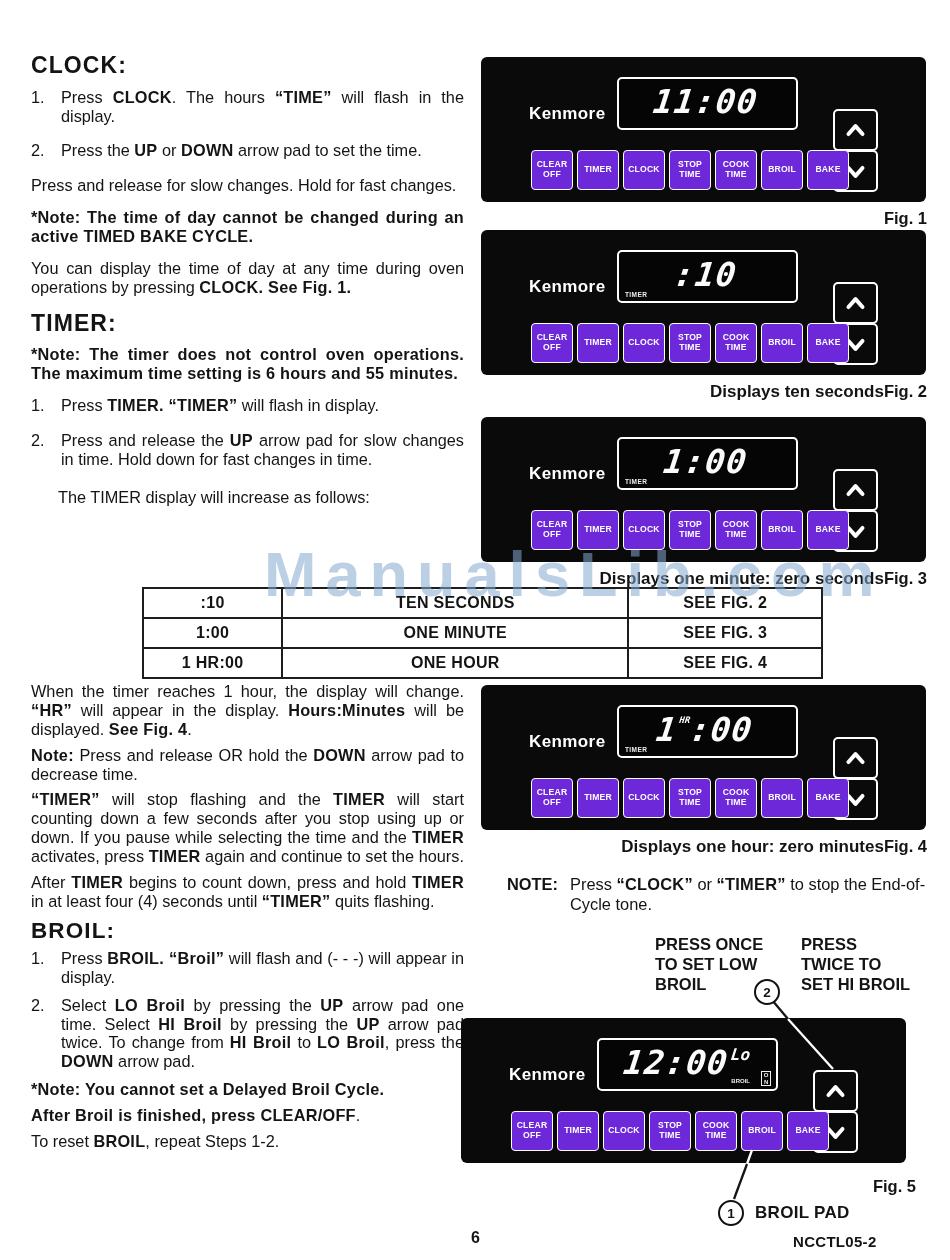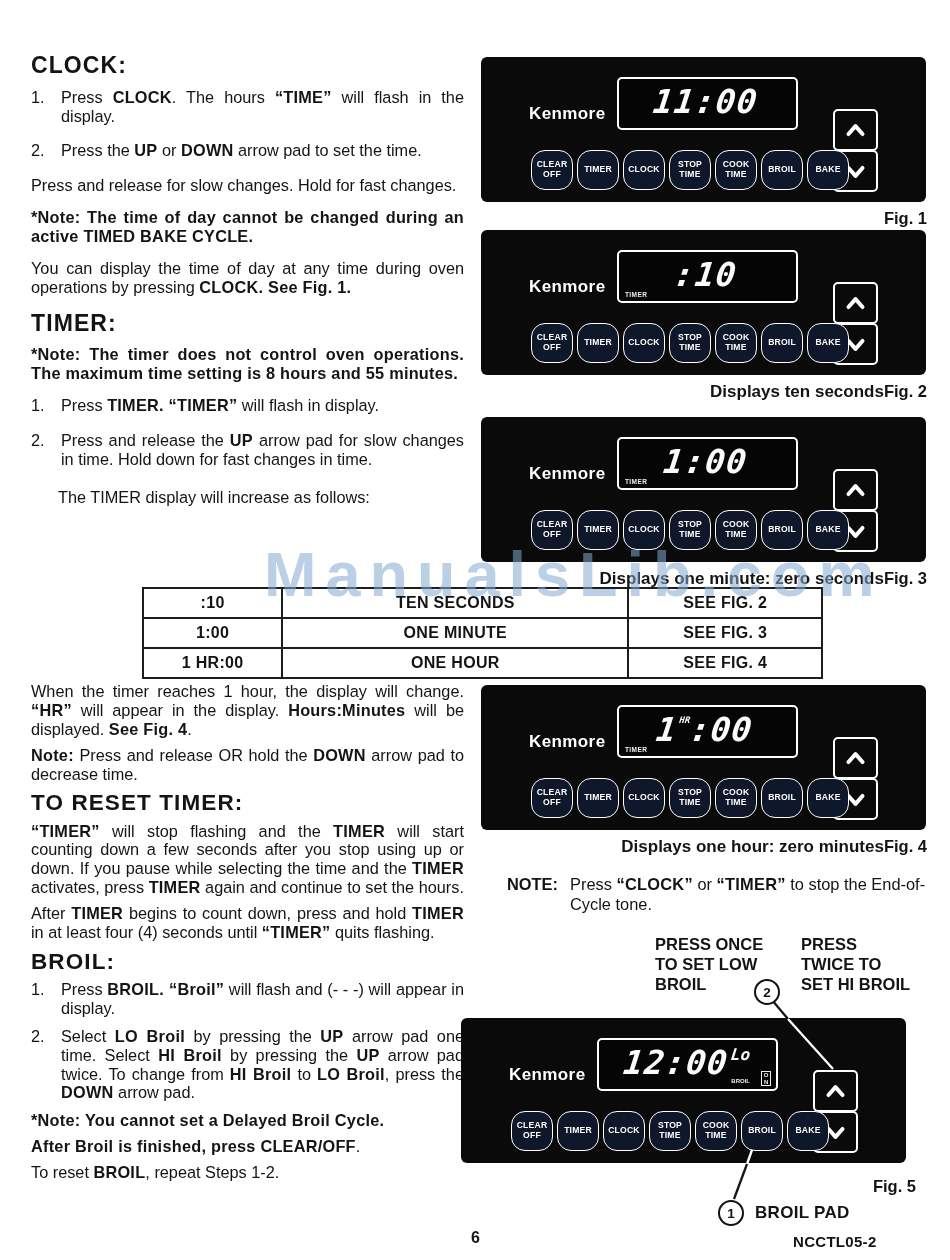--- a/index.html
+++ b/index.html
@@ -47,21 +47,21 @@
   .d-hr{font-size:9px;vertical-align:18px;letter-spacing:0;margin:0 1px;}
   .d-suffix{font-size:16px;vertical-align:14px;margin-left:2px;letter-spacing:0;}
   .ind{position:absolute;left:6px;bottom:3px;font-size:6.5px;color:#eee;letter-spacing:.4px;font-weight:bold;}
   .d-broil{position:absolute;right:26px;bottom:5px;font-size:6px;color:#eee;font-weight:bold;}
   .d-on{position:absolute;right:5px;bottom:3px;font-size:6px;line-height:1.05;color:#eee;border:1px solid #eee;padding:0 1.5px;text-align:center;white-space:pre-line;font-weight:bold;}
   .pad{position:absolute;width:41px;height:38px;border:2.5px solid #fff;border-radius:5px;display:flex;align-items:center;justify-content:center;background:#0a0a0a;}
   .pad.up{right:48px;top:52px;}
   .pad.down{right:48px;top:93px;}
   .chev{width:27px;height:21px;fill:none;stroke:#fff;stroke-width:4.6;stroke-linecap:round;stroke-linejoin:round;}
   .btn-row{position:absolute;left:50px;top:93px;display:flex;gap:4px;}
-  .pbtn{width:40px;height:38px;border:1.6px solid #fff;border-radius:14px;color:#fff;font-size:8.6px;font-weight:bold;display:flex;align-items:center;justify-content:center;text-align:center;white-space:pre-line;line-height:1.12;letter-spacing:.2px;background:#0f172a;}
+  .pbtn{width:40px;height:38px;border:1.6px solid #fff;border-radius:4px;color:#fff;font-size:8.6px;font-weight:bold;display:flex;align-items:center;justify-content:center;text-align:center;white-space:pre-line;line-height:1.12;letter-spacing:.2px;background:#6d28d9;}
 
   
   .note-right{position:absolute;left:507px;top:874px;width:438px;display:flex;font-size:16.4px;line-height:1.22;}
   .note-label{flex:none;width:63px;font-weight:800;}
   .note-text{flex:1;}
   .note-text b{letter-spacing:.25px;}
 
   
   .broil-area{position:absolute;left:460px;top:928px;width:470px;height:332px;}
   .press-label{position:absolute;font-weight:800;font-size:16.5px;line-height:1.22;white-space:pre-line;}
@@ -92,21 +92,21 @@
         <div class="li-text"><span>Press </span><b>CLOCK</b><span>.  The hours </span><b>“TIME”</b><span> will flash in the display.</span></div>
       </div>
       <div class="list-item">
         <span class="num">2.</span>
         <div class="li-text"><span>Press the </span><b>UP</b><span> or </span><b>DOWN</b><span> arrow pad to set the time.</span></div>
       </div>
       <p class="para"><span>Press and release for slow changes.  Hold for fast changes.</span></p>
       <p class="para"><b>*Note: The time of day cannot be changed during an active TIMED BAKE CYCLE.</b></p>
       <p class="para"><span>You can display the time of day at any time during oven operations by pressing </span><b>CLOCK.  See Fig. 1.</b></p>
       <div class="heading">TIMER:</div>
-      <p class="para"><b>*Note:  The timer does not control oven operations.  The maximum time setting is 8 hours and 55 minutes.</b></p>
+      <p class="para"><b>*Note:  The timer does not control oven operations.  The maximum time setting is 6 hours and 55 minutes.</b></p>
       <div class="list-item">
         <span class="num">1.</span>
         <div class="li-text"><span>Press </span><b>TIMER.  “TIMER”</b><span> will flash in display.</span></div>
       </div>
       <div class="list-item">
         <span class="num">2.</span>
         <div class="li-text"><span>Press and release the </span><b>UP</b><span> arrow pad for slow changes in time.  Hold down for fast changes in time.</span></div>
       </div>
       <p class="para timer-intro"><span>The TIMER display will increase as follows:</span></p>
     </div>
@@ -127,21 +127,20 @@
           <td>1 HR:00</td>
           <td>ONE HOUR</td>
           <td>SEE FIG. 4</td>
         </tr>
       </tbody>
     </table>
 
   <div id="left-bottom" class="col-left">
       <p class="para"><span>When the timer reaches 1 hour, the display will change. </span><b>“HR”</b><span> will appear in the display.  </span><b>Hours:Minutes</b><span> will be displayed.  </span><b>See Fig. 4</b><span>.</span></p>
       <p class="para"><b>Note:</b><span> Press and release OR hold the </span><b>DOWN</b><span> arrow pad to decrease time.</span></p>
-      <div class="heading">TO RESET TIMER:</div>
       <p class="para"><b>“TIMER”</b><span> will stop flashing and the </span><b>TIMER</b><span> will start counting down a few seconds after you stop using up or down.   If you pause while selecting the time and the </span><b>TIMER</b><span> activates, press </span><b>TIMER</b><span> again and continue to set the hours.</span></p>
       <p class="para"><span>After </span><b>TIMER</b><span> begins to count down, press and hold </span><b>TIMER</b><span> in at least four (4) seconds until </span><b>“TIMER”</b><span> quits flashing.</span></p>
       <div class="heading">BROIL:</div>
       <div class="list-item">
         <span class="num">1.</span>
         <div class="li-text"><span>Press </span><b>BROIL.  “Broil”</b><span> will flash and (- - -) will appear in display.</span></div>
       </div>
       <div class="list-item">
         <span class="num">2.</span>
         <div class="li-text"><span>Select </span><b>LO Broil</b><span> by pressing the </span><b>UP</b><span> arrow pad one time. Select </span><b>HI Broil</b><span> by pressing the </span><b>UP</b><span> arrow pad twice.  To change from </span><b>HI Broil</b><span> to </span><b>LO Broil</b><span>, press the </span><b>DOWN</b><span> arrow pad.</span></div>

